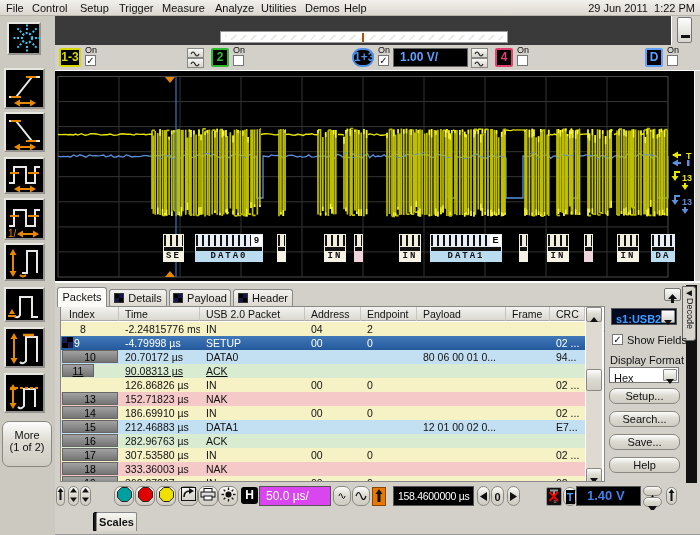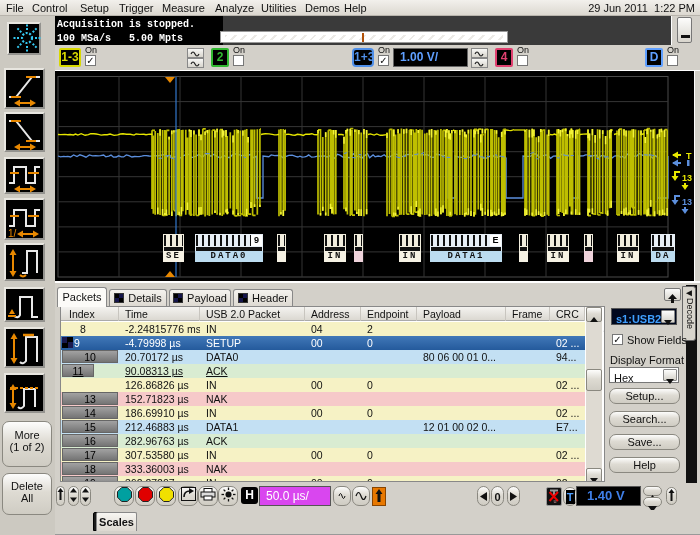--- a/index.html
+++ b/index.html
@@ -86,29 +86,23 @@
         <path d="M12 32 q3 3 6 -1 v-17 h11 v18" stroke="#e8e8e8" stroke-width="2" fill="none"></path>
         <line x1="4" y1="13" x2="33" y2="13" stroke="#e88800" stroke-width="2" stroke-dasharray="3 2"></line>
         <line x1="7" y1="12" x2="7" y2="31" stroke="#e88800" stroke-width="2"></line>
         <path d="M7 9 l-3.5 6 h7 z" fill="#e88800"></path>
         <path d="M7 34 l-3.5 -6 h7 z" fill="#e88800"></path>
       </svg></div>
     <div class="abs btn" style="left:2px;top:405px;width:50px;height:46px;text-align:center;font-size:11px;color:#111;">
       <div style="margin-top:7px;">More</div>
       <div>(1 of 2)</div>
     </div>
-    <div class="abs btn" style="left:2px;top:457px;width:50px;height:42px;text-align:center;font-size:11px;color:#111;">
-      <div style="margin-top:6px;">Delete</div>
-      <div>All</div>
-    </div>
   </div>
 <div class="abs" style="left:55px;top:16px;width:645px;height:29px;background:#d3d0c9;">
     <div class="abs" style="left:0;top:0;width:617px;height:29px;background:#3a3a3a;border-right:1px solid #fff;"></div>
-    <div class="abs" style="left:0;top:0;width:168px;height:29px;background:#000;color:#fff;font-family:'Liberation Mono',monospace;font-size:10px;font-weight:bold;line-height:13.5px;padding:2px 0 0 2px;white-space:pre;">Acquisition is stopped.
-100 MSa/s   5.00 Mpts</div>
     <div class="abs" style="left:165px;top:15px;width:288px;height:12px;background:#fff;border:1px solid #999;">
       <div style="position:absolute;left:4px;top:3px;right:4px;height:5px;background:repeating-linear-gradient(135deg,#eceae6 0 2px,#fff 2px 7px);"></div>
       <div class="abs" style="left:141px;top:1px;width:2px;height:9px;background:#b05008;"></div>
     </div>
     <div class="abs" style="left:622px;top:1px;width:15px;height:26px;background:linear-gradient(#fdfdfc,#d8d5cd);border:1px solid #777;border-radius:2px;">
       <div class="abs" style="left:3px;bottom:4px;width:9px;height:3px;background:#111;"></div>
     </div>
   </div>
 <div class="abs" style="left:55px;top:45px;width:645px;height:26px;background:#d3d0c9;border-bottom:1px solid #fff;">
     <div class="abs" style="left:4px;top:3px;width:22px;height:19px;background:#000;border:2px solid #d8d800;border-radius:2px;color:#d8d800;font-size:12px;font-weight:bold;text-align:center;line-height:15px;">1-3</div>
@@ -116,21 +110,21 @@
     <div class="abs ck" style="left:30px;top:10px;">✓</div>
     <div class="abs" style="left:132px;top:3px;width:17px;height:10px;background:linear-gradient(#f8f8f6,#d8d5cd);border:1px solid #888;text-align:center;line-height:5px;"><svg width="12" height="7" viewBox="0 0 12 7">
         <path d="M1 4 q2 -4 4 0 q2 4 4 0" stroke="#222" stroke-width="1.2" fill="none"></path>
       </svg></div>
     <div class="abs" style="left:132px;top:13px;width:17px;height:10px;background:linear-gradient(#f8f8f6,#d8d5cd);border:1px solid #888;text-align:center;line-height:5px;"><svg width="12" height="7" viewBox="0 0 12 7">
         <path d="M1 4 q2 -4 4 0 q2 4 4 0" stroke="#222" stroke-width="1.2" fill="none"></path>
       </svg></div>
     <div class="abs" style="left:156px;top:3px;width:18px;height:19px;background:#000;border:2px solid #30b830;border-radius:2px;color:#30b830;font-size:12px;font-weight:bold;text-align:center;line-height:15px;">2</div>
     <span class="abs" style="left:178px;top:0px;font-size:9px;color:#111;">On</span>
     <div class="abs ck" style="left:178px;top:10px;"></div>
-    <div class="abs" style="left:297px;top:3px;width:22px;height:19px;background:#000;border:2px solid #4f8fe8;border-radius:4px;color:#4f8fe8;font-size:12px;font-weight:bold;text-align:center;line-height:15px;">1+3</div>
+    <div class="abs" style="left:297px;top:3px;width:22px;height:19px;background:#000;border:2px solid #4f8fe8;border-radius:9px;color:#4f8fe8;font-size:12px;font-weight:bold;text-align:center;line-height:15px;">1+3</div>
     <span class="abs" style="left:323px;top:0px;font-size:9px;color:#111;">On</span>
     <div class="abs ck" style="left:323px;top:10px;">✓</div>
     <div class="abs" style="left:338px;top:3px;width:75px;height:19px;background:#000;border:1px solid #666;color:#5f9fff;font-size:12px;font-weight:bold;line-height:17px;padding-left:6px;">1.00 V/</div>
     <div class="abs" style="left:416px;top:3px;width:17px;height:10px;background:linear-gradient(#f8f8f6,#d8d5cd);border:1px solid #888;text-align:center;line-height:5px;"><svg width="12" height="7" viewBox="0 0 12 7">
         <path d="M1 4 q2 -4 4 0 q2 4 4 0" stroke="#222" stroke-width="1.2" fill="none"></path>
       </svg></div>
     <div class="abs" style="left:416px;top:13px;width:17px;height:10px;background:linear-gradient(#f8f8f6,#d8d5cd);border:1px solid #888;text-align:center;line-height:5px;"><svg width="12" height="7" viewBox="0 0 12 7">
         <path d="M1 4 q2 -4 4 0 q2 4 4 0" stroke="#222" stroke-width="1.2" fill="none"></path>
       </svg></div>
     <div class="abs" style="left:440px;top:3px;width:18px;height:19px;background:#000;border:2px solid #e04070;border-radius:2px;color:#e04070;font-size:12px;font-weight:bold;text-align:center;line-height:15px;">4</div>
@@ -441,20 +435,21 @@
     <div class="abs" style="left:204px;top:3px;width:72px;height:20px;background:#d946ef;border:1px solid #555;color:#fff;font-size:12px;line-height:18px;padding-left:6px;">50.0 µs/</div>
     <div class="abs btn" style="left:278px;top:3px;width:18px;height:20px;text-align:center;color:#111;"><svg width="11" height="11" viewBox="0 0 11 11">
         <path d="M2 6 q1.5 -5 3 0 q1.5 5 3 0" stroke="#111" stroke-width="1" fill="none"></path>
       </svg></div>
     <div class="abs btn" style="left:297px;top:3px;width:18px;height:20px;text-align:center;color:#111;"><svg width="13" height="11" viewBox="0 0 13 11">
         <path d="M1 6 q2.5 -7 5 0 q2.5 7 5 0" stroke="#111" stroke-width="1.2" fill="none"></path>
       </svg></div>
     <div class="abs" style="left:317px;top:4px;width:14px;height:19px;background:#e87800;border:1px solid #884400;text-align:center;"><svg width="8" height="15" viewBox="0 0 8 15">
         <path d="M4 1 L7.5 6 H5.5 V14 H2.5 V6 H0.5 Z" fill="#111"></path>
       </svg></div>
+    <div class="abs" style="left:338px;top:3px;width:81px;height:20px;background:#000;border:1px solid #555;color:#fff;font-size:10.5px;letter-spacing:-0.3px;line-height:18px;padding-left:4px;">158.4600000 µs</div>
     <div class="abs btn" style="left:422px;top:3px;width:13px;height:20px;text-align:center;color:#111;"><svg width="7" height="9" viewBox="0 0 7 9" style="margin-top:5px;">
         <path d="M7 0 v9 l-7 -4.5 z" fill="#111"></path>
       </svg></div>
     <div class="abs btn" style="left:436px;top:3px;width:13px;height:20px;text-align:center;color:#111;"><span style="font-size:11px;font-weight:bold;line-height:19px;">0</span></div>
     <div class="abs btn" style="left:452px;top:3px;width:13px;height:20px;text-align:center;color:#111;"><svg width="7" height="9" viewBox="0 0 7 9" style="margin-top:5px;">
         <path d="M0 0 v9 l7 -4.5 z" fill="#111"></path>
       </svg></div>
     <div class="abs" style="left:491px;top:4px;width:16px;height:19px;background:#111;border:1px solid #999;text-align:center;border-radius:2px;"><svg width="12" height="15" viewBox="0 0 12 15">
         <path d="M2 2.5 h8 M6 2.5 v7" stroke="#999" stroke-width="1.8"></path>
         <path d="M1.5 4 L10 13 M10 4 L1.5 13" stroke="#e00" stroke-width="2"></path>

